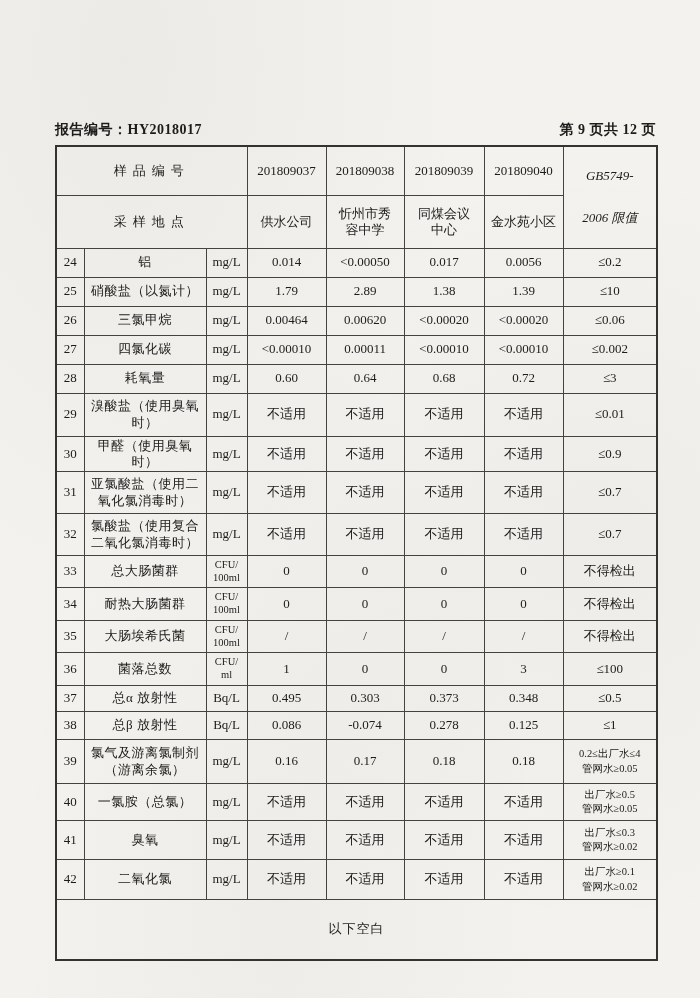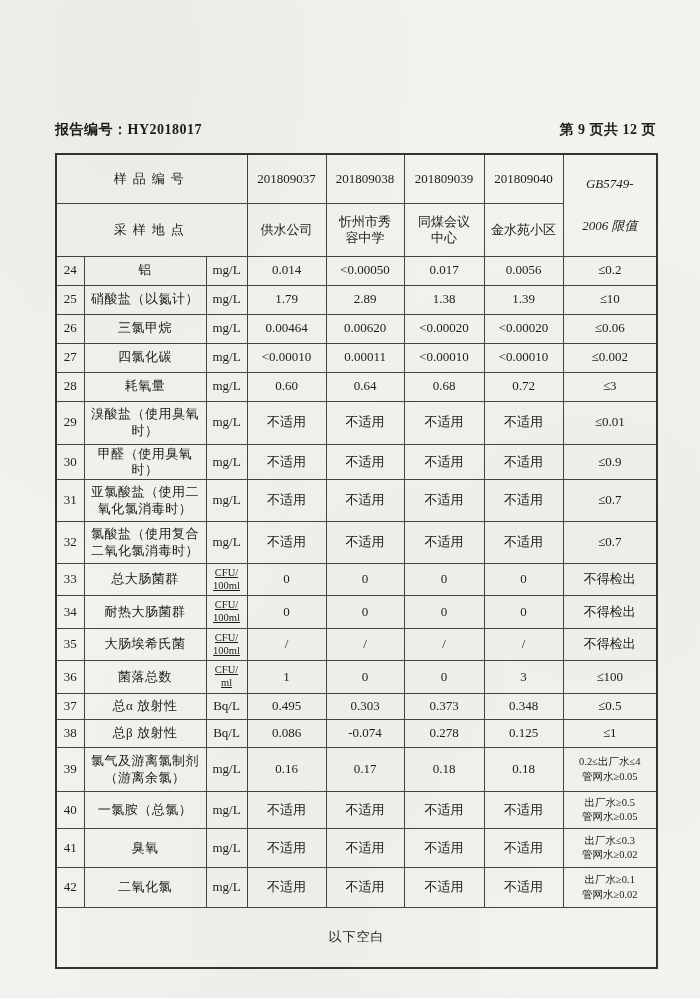--- a/index.html
+++ b/index.html
@@ -46,21 +46,20 @@
   }
 
   table.report {
     position: absolute;
     top: 145px;
     left: 55px;
     width: 601px;
     border-collapse: collapse;
     table-layout: fixed;
     border: 2px solid #35332f;
-    margin-top: 8px;
   }
   table.report td, table.report th {
     border: 1px solid #45433e;
     padding: 1px 2px;
     text-align: center;
     vertical-align: middle;
     font-weight: normal;
     font-size: 13px;
     line-height: 1.25;
     white-space: pre-line;
@@ -77,21 +76,21 @@
     height: 58px;
     padding: 4px 0;
     font-style: italic;
   }
   td.c-name {
     text-align: left;
     padding-left: 7px;
     letter-spacing: 0.5px;
   }
   td.c-unit { font-size: 12px; }
-  td.c-unit.multiline { font-size: 10.5px; line-height: 1.2; text-decoration: underline; }
+  td.c-unit.multiline { font-size: 10.5px; line-height: 1.2; }
   td.c-val { font-size: 13.5px; }
   td.c-limit { font-size: 13px; }
   td.c-limit.multiline { font-size: 10.5px; line-height: 1.35; }
   td.blank-cell {
     text-align: left;
     vertical-align: top;
     padding: 10px 0 0 9px;
     font-size: 13px;
     letter-spacing: 1px;
   }

